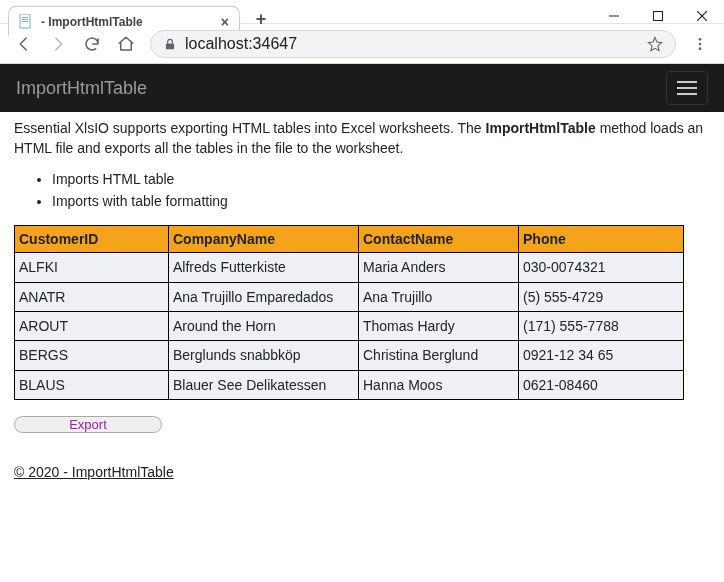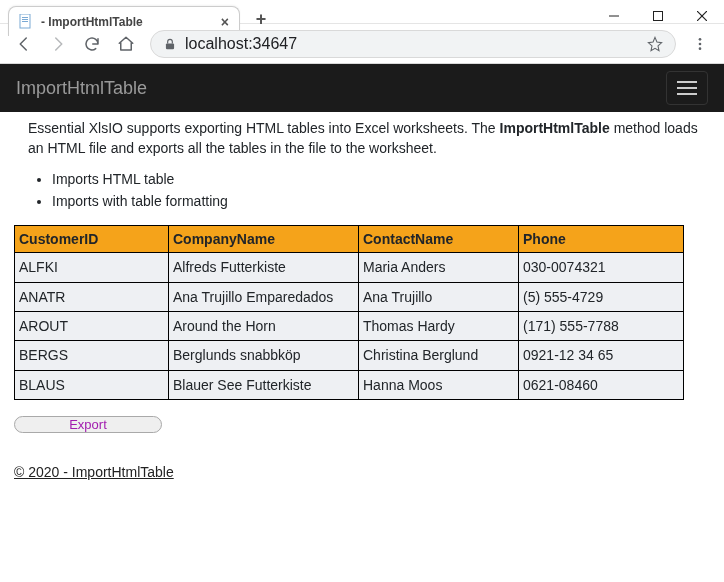--- a/index.html
+++ b/index.html
@@ -151,21 +151,21 @@
     background: #ccc;
   }
 
   
   .page {
     padding: 6px 14px 0 14px;
     color: #212529;
     font-size: 14px;
     line-height: 1.45;
   }
-  .page p { margin: 0 0 10px 14px; }
+  .page p { margin: 0 0 10px 0; }
   .page b.method { font-weight: 700; }
   .features-label { font-weight: 700; margin-bottom: 2px; display: block; }
   ul.features {
     margin: 2px 0 14px 0;
     padding-left: 38px;
   }
   ul.features li { margin: 2px 0; }
 
   
   table.data {
@@ -360,21 +360,21 @@
           <td>(171) 555-7788</td>
         </tr>
         <tr>
           <td>BERGS</td>
           <td>Berglunds snabbköp</td>
           <td>Christina Berglund</td>
           <td>0921-12 34 65</td>
         </tr>
         <tr>
           <td>BLAUS</td>
-          <td>Blauer See Futterkiste</td>
+          <td>Blauer See Delikatessen</td>
           <td>Hanna Moos</td>
           <td>0621-08460</td>
         </tr>
       </tbody>
   </table>
 
   <button class="export-btn">Export</button>
 </div>
 
 <div class="footer">© 2020 - ImportHtmlTable</div>

